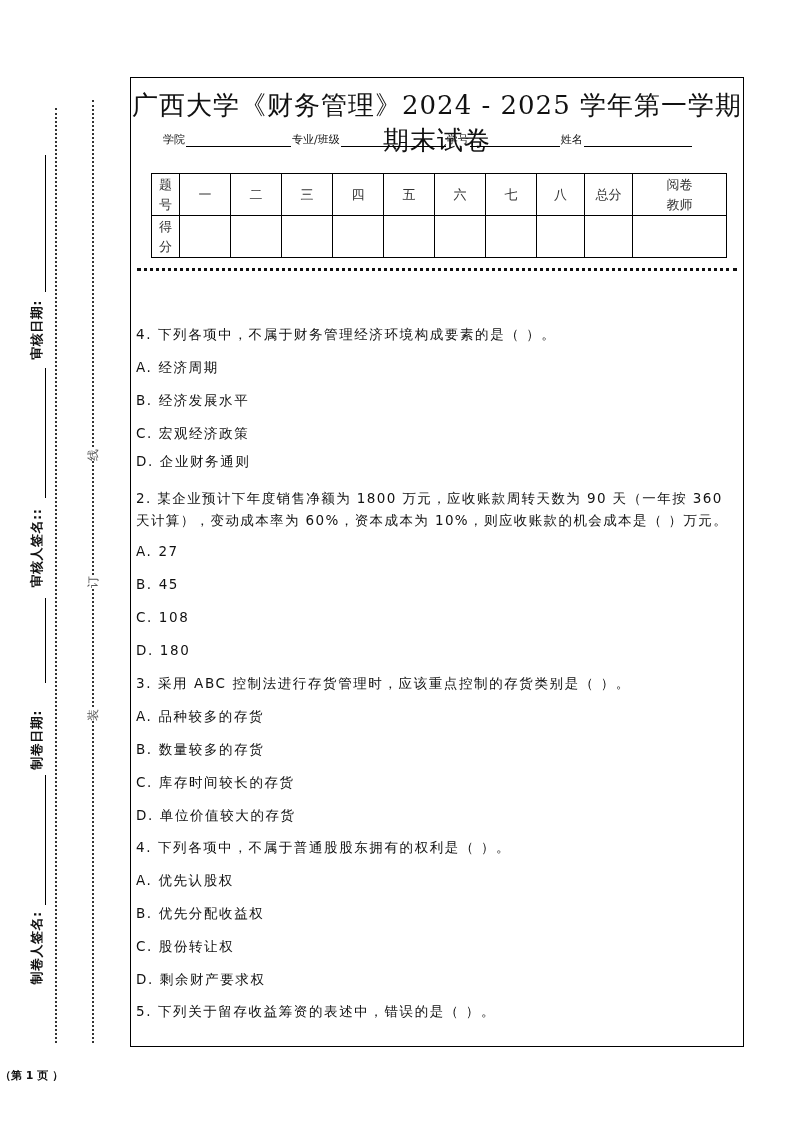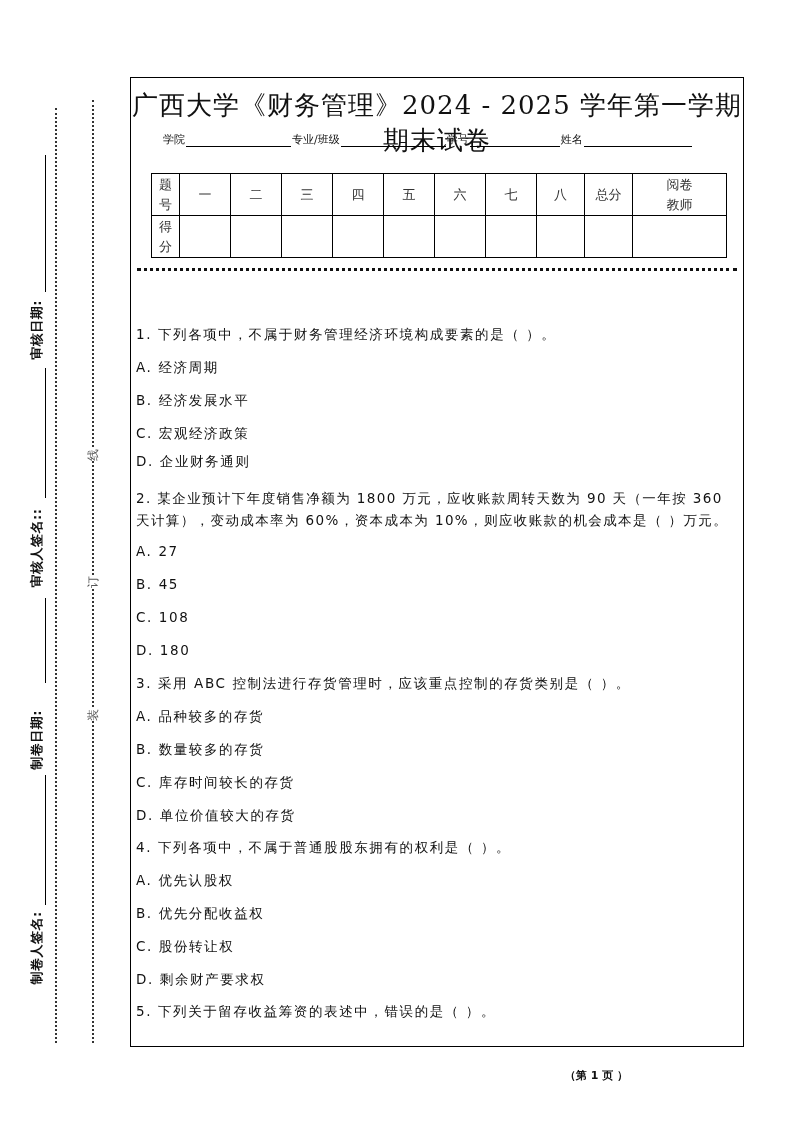--- a/index.html
+++ b/index.html
@@ -31,21 +31,21 @@
   table.score tr.r1 td { height:41px; }
   table.score tr.r2 td { height:41px; }
   .stack { display:inline-block; line-height:20px; }
 
   .dotsep { position:absolute; left:6px; right:6px; top:190px; border-top:3px dotted #111; }
 
   .qtext { position:absolute; left:5px; font-family:"DejaVu Sans", "Liberation Sans", sans-serif;
            font-size:13.5px; letter-spacing:1.6px; white-space:nowrap; }
   .qtext.wrap { white-space:normal; width:604px; line-height:22px; letter-spacing:1.4px; }
 
-  .footer { position:absolute; top:1068px; left:0; width:628px; text-align:right;
+  .footer { position:absolute; top:1068px; left:0; width:628px; text-align:left;
             font-family:"DejaVu Sans", "Liberation Sans", sans-serif; font-weight:bold; font-size:11px; }
 </style>
 </head>
 <body>
 
 <div>
   <div class="vline-solid" style="top:155px;height:137px;"></div>
   <div class="vline-solid" style="top:368px;height:130px;"></div>
   <div class="vline-solid" style="top:598px;height:85px;"></div>
   <div class="vline-solid" style="top:775px;height:130px;"></div>
@@ -111,21 +111,21 @@
       <td></td>
       <td></td>
       <td></td>
     </tr>
   </tbody>
     </table>
 
   <div class="dotsep"></div>
 
 
-  <div class="qtext" style="top:248px;">1. 下列各项中，不属于财务管理经济环境构成要素的是（   ）。</div>
+  <div class="qtext" style="top:248px;">4. 下列各项中，不属于财务管理经济环境构成要素的是（   ）。</div>
   <div class="qtext" style="top:281px;">A. 经济周期</div>
   <div class="qtext" style="top:314px;">B. 经济发展水平</div>
   <div class="qtext" style="top:347px;">C. 宏观经济政策</div>
   <div class="qtext" style="top:360px;margin-top:15px;">D. 企业财务通则</div>
 
   <div class="qtext wrap" style="top:409px;">2. 某企业预计下年度销售净额为 1800 万元，应收账款周转天数为 90 天（一年按 360 天计算），变动成本率为 60%，资本成本为 10%，则应收账款的机会成本是（   ）万元。</div>
   <div class="qtext" style="top:465px;">A. 27</div>
   <div class="qtext" style="top:498px;">B. 45</div>
   <div class="qtext" style="top:531px;">C. 108</div>
   <div class="qtext" style="top:564px;">D. 180</div>

